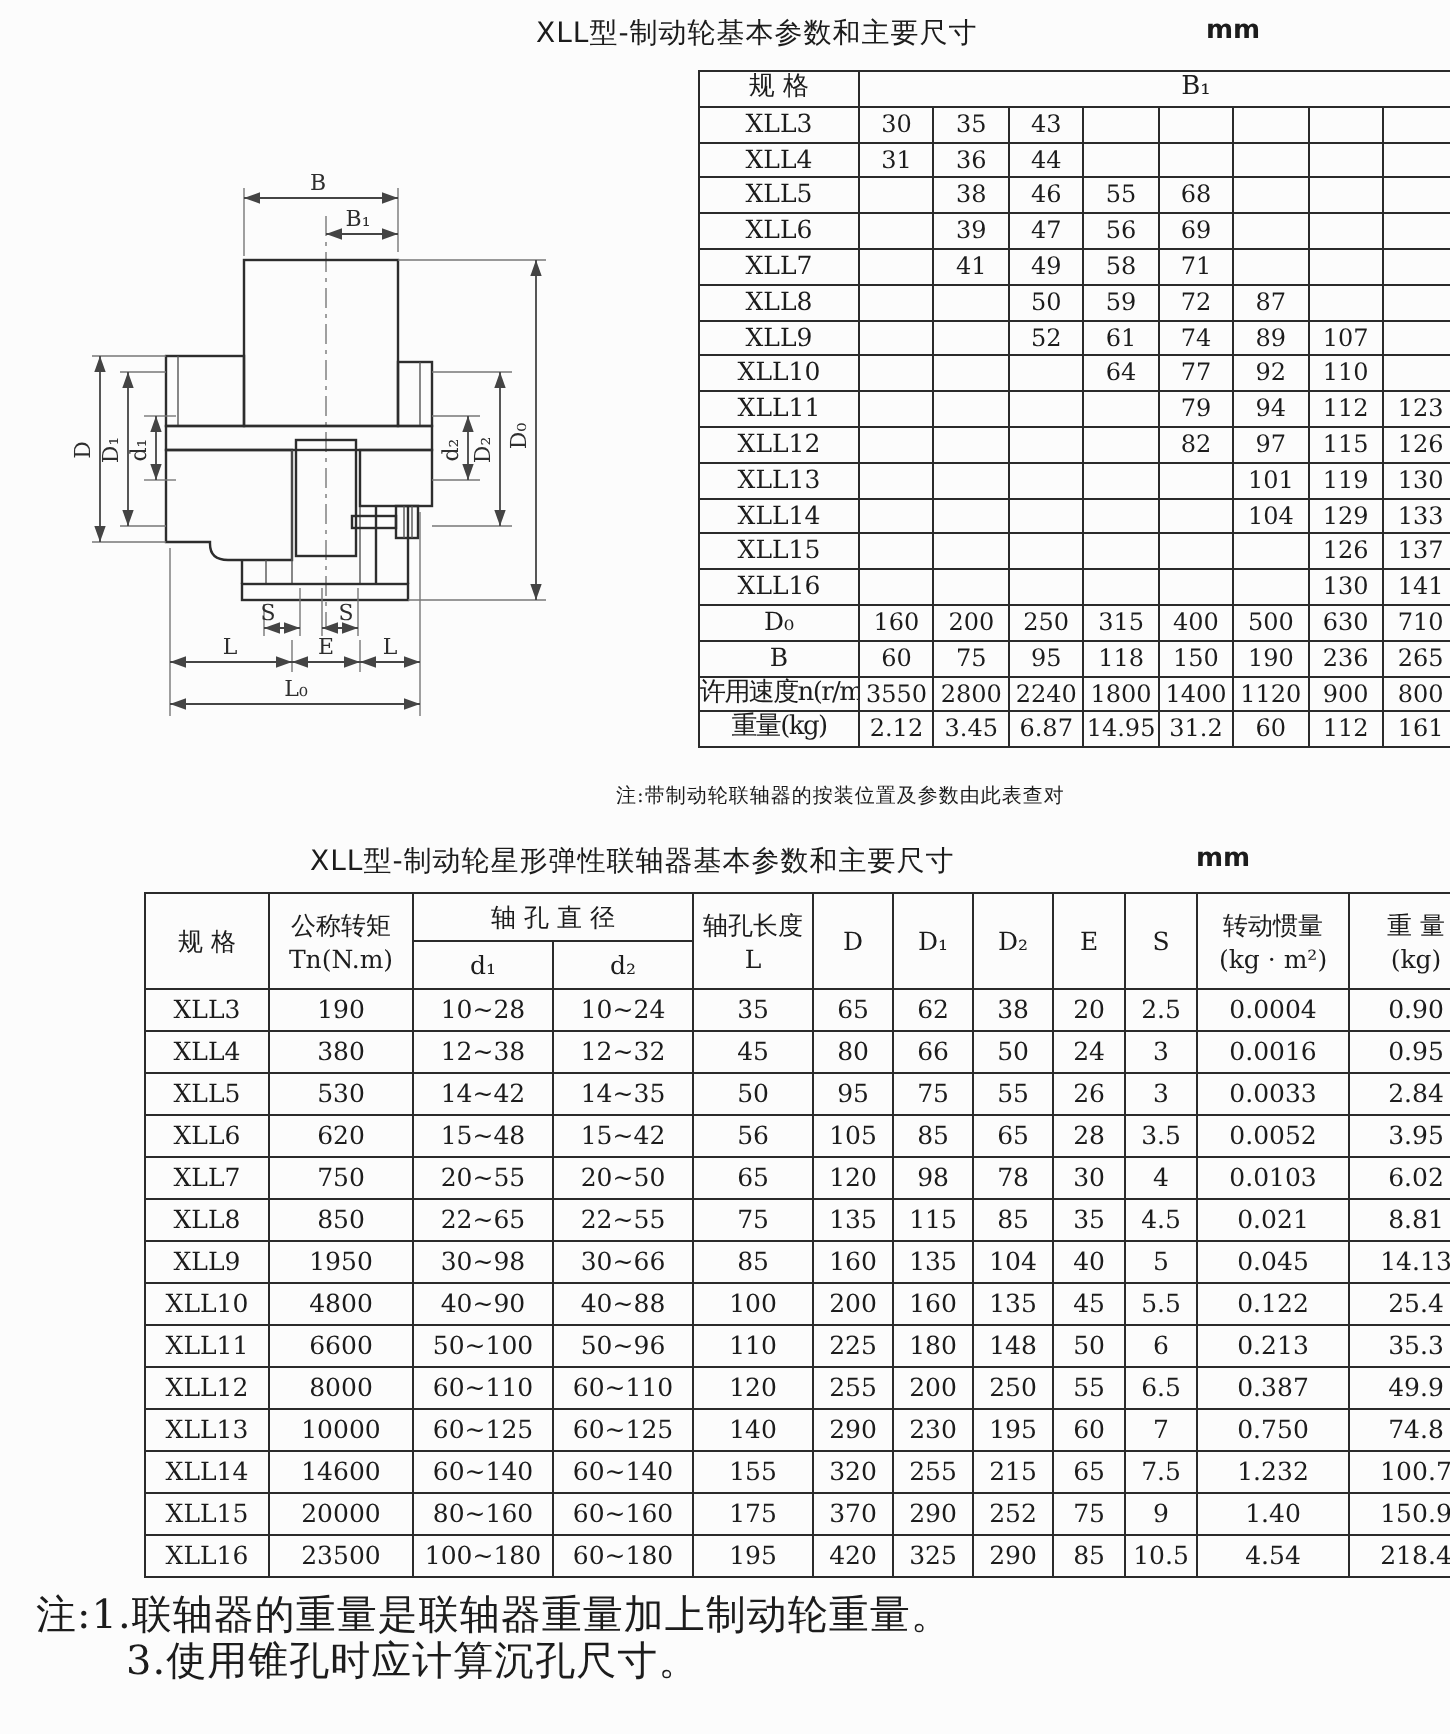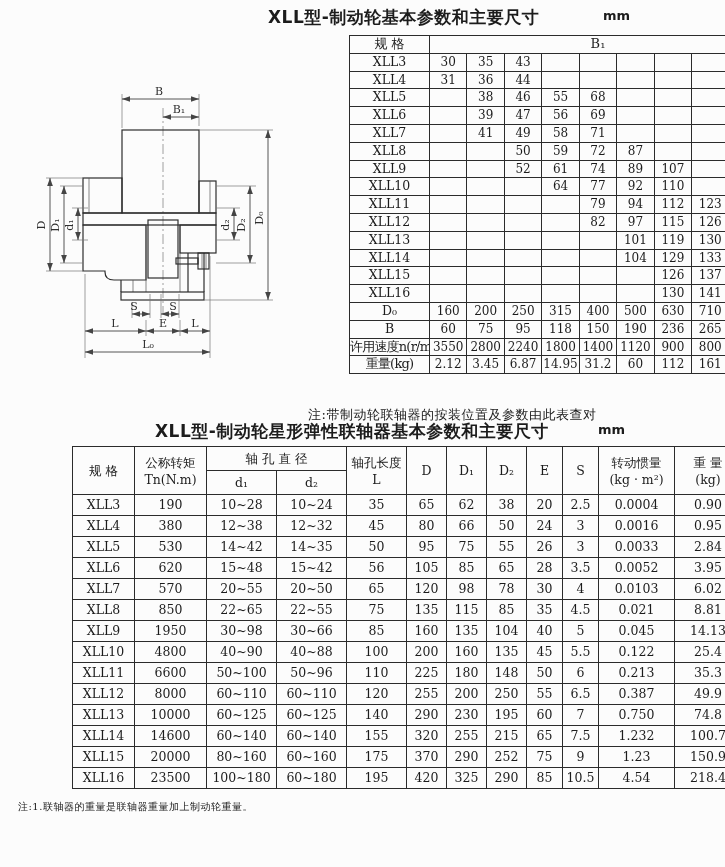--- a/index.html
+++ b/index.html
@@ -5,41 +5,41 @@
   html,body{margin:0;padding:0;}
   body{
     width:725px;height:867px;position:relative;
     background:#fcfcfc;color:#1c1c1c;
     font-family:"DejaVu Serif","Liberation Serif",serif;
     overflow:hidden;
   }
   .abs{position:absolute;}
   .title{
     font-family:"DejaVu Sans","Liberation Sans",sans-serif;
-    font-weight:700;font-size:17px;letter-spacing:0.5px;white-space:nowrap;
+    font-weight:400;font-size:14px;letter-spacing:0.5px;white-space:nowrap;
   }
   .unit{font-family:"DejaVu Sans","Liberation Sans",sans-serif;font-size:13px;font-weight:600;}
   table{border-collapse:collapse;table-layout:fixed;margin-left:44px;}
   td,th{border:1px solid #2b2b2b;text-align:center;vertical-align:middle;
         padding:0;font-weight:normal;overflow:hidden;white-space:nowrap;}
   
   .t1{width:418px;font-size:12px;}
   .t1 td,.t1 th{height:16.8px;line-height:16.8px;}
   .t1 th{font-size:13px;}
   .t1 .label{font-size:12.5px;}
   .t1 .cjk{font-size:13px;letter-spacing:-0.8px;text-align:center;}
-  .t1-note{font-size:13px;letter-spacing:0.5px;margin-top:15px;}
+  .t1-note{font-size:10px;letter-spacing:0.5px;}
   
   .t2{width:670px;font-size:12.5px;}
   .t2 td{height:20px;line-height:20px;}
   .t2 th{font-size:12.5px;height:23px;line-height:15px;}
   .t2 .h2line{display:block;line-height:17px;}
   .t2 .label{font-size:12.5px;}
   
-  .notes{font-size:10px;line-height:22.5px;letter-spacing:0.5px;}
+  .notes{font-size:20px;line-height:22.5px;letter-spacing:0.5px;}
   .notes .nline{white-space:nowrap;}
   .notes .nline + .nline{padding-left:45px;}
   
   svg text{font-size:11px;fill:#2e2e2e;text-anchor:middle;
            font-family:"DejaVu Serif","Liberation Serif",serif;}
   .obj{stroke:#2d2d2d;stroke-width:1.2;fill:none;}
   .objthin{stroke:#555;stroke-width:0.7;fill:none;}
   .dim{stroke:#444;stroke-width:0.9;fill:none;
        marker-start:url(#ar);marker-end:url(#ar);}
   .ext{stroke:#777;stroke-width:0.7;fill:none;}
@@ -500,21 +500,21 @@
         <td>105</td>
         <td>85</td>
         <td>65</td>
         <td>28</td>
         <td>3.5</td>
         <td>0.0052</td>
         <td>3.95</td>
       </tr>
       <tr>
         <td class="label">XLL7</td>
-        <td>570</td>
+        <td>750</td>
         <td>20~55</td>
         <td>20~50</td>
         <td>65</td>
         <td>120</td>
         <td>98</td>
         <td>78</td>
         <td>30</td>
         <td>4</td>
         <td>0.0103</td>
         <td>6.02</td>
@@ -621,21 +621,21 @@
         <td class="label">XLL15</td>
         <td>20000</td>
         <td>80~160</td>
         <td>60~160</td>
         <td>175</td>
         <td>370</td>
         <td>290</td>
         <td>252</td>
         <td>75</td>
         <td>9</td>
-        <td>1.23</td>
+        <td>1.40</td>
         <td>150.9</td>
       </tr>
       <tr>
         <td class="label">XLL16</td>
         <td>23500</td>
         <td>100~180</td>
         <td>60~180</td>
         <td>195</td>
         <td>420</td>
         <td>325</td>
@@ -643,13 +643,14 @@
         <td>85</td>
         <td>10.5</td>
         <td>4.54</td>
         <td>218.4</td>
       </tr>
     </tbody>
 </table>
 
 <div class="abs notes" style="left:18px;top:796px;">
   <div class="nline">注:1.联轴器的重量是联轴器重量加上制动轮重量。</div>
+  <div class="nline">3.使用锥孔时应计算沉孔尺寸。</div>
 </div>
 
 </body></html>

